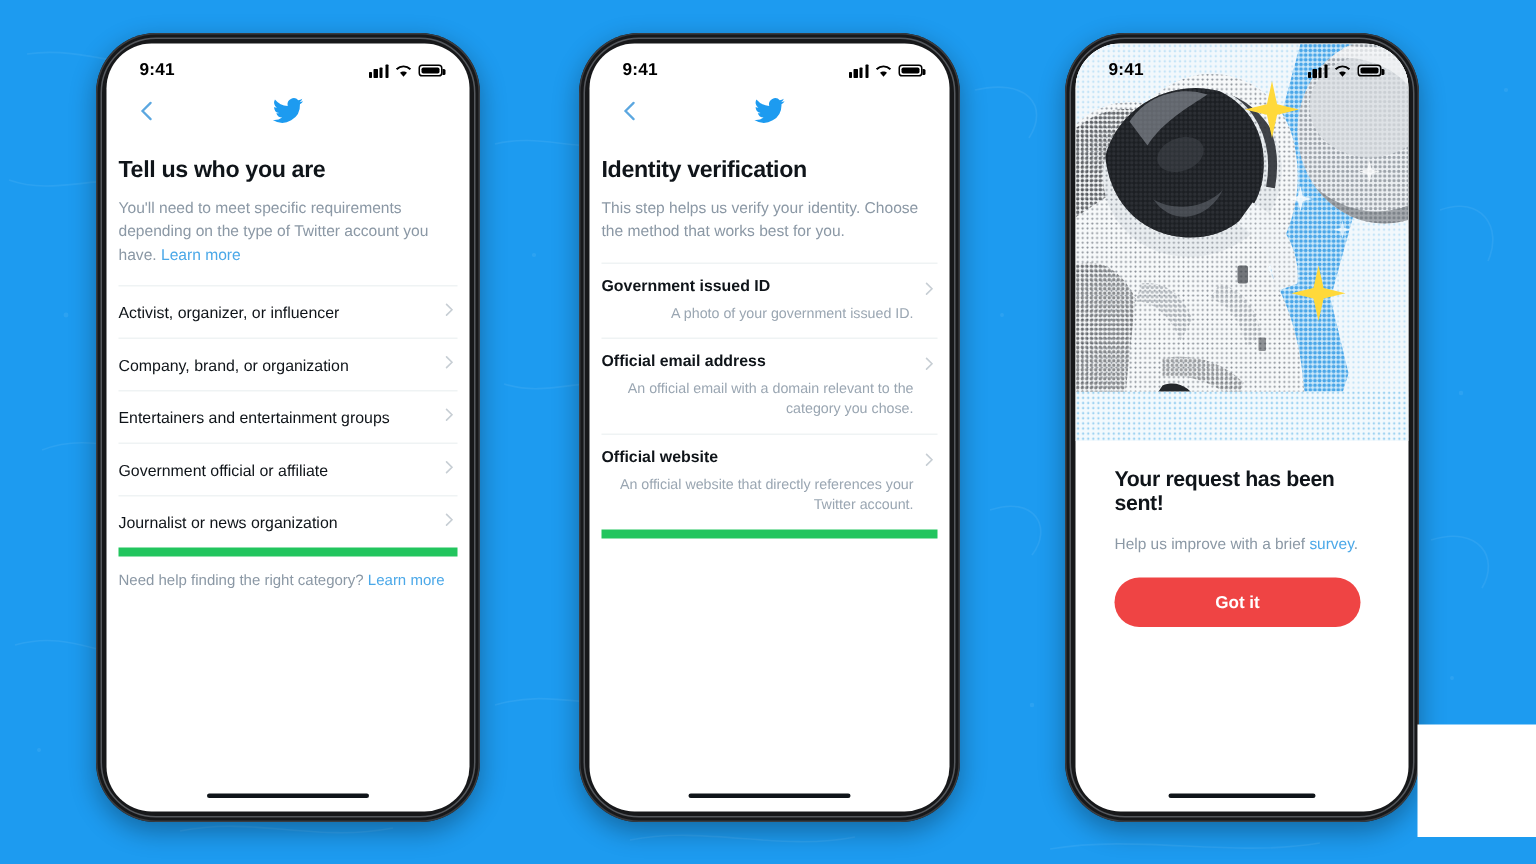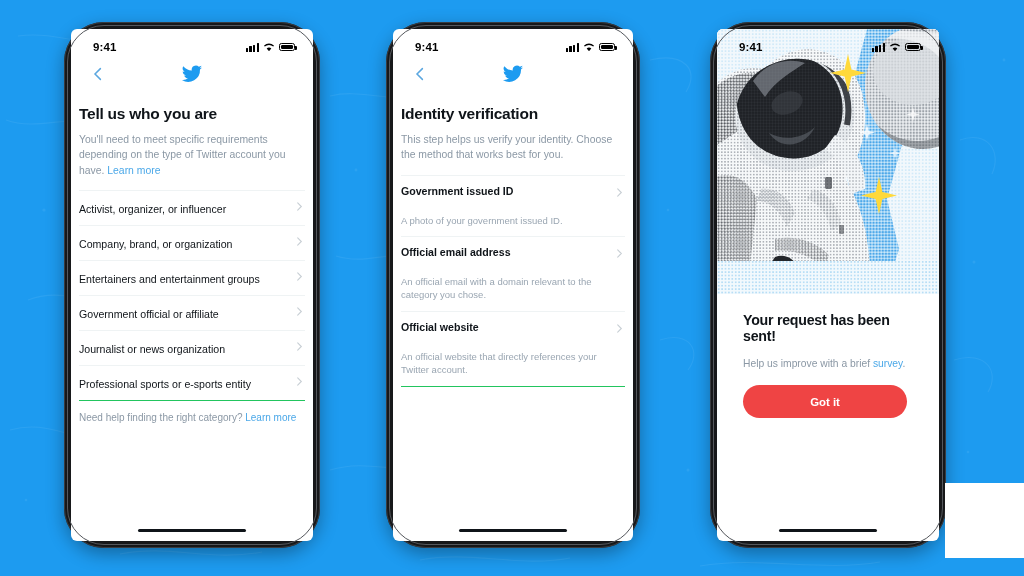--- a/index.html
+++ b/index.html
@@ -25,21 +25,21 @@
   }
   .phone::after{
     content:""; position:absolute; inset:3px;
     border-radius:37px; border:1.5px solid #55585d;
     pointer-events:none;
   }
   .screen {
     position:relative;
     width:100%; height:100%;
     background:#fff;
-    border-radius:6px;
+    border-radius:30px;
     overflow:hidden;
   }
   #phone-1 { left:64px;  top:22px; width:256px; height:526px; }
   #phone-2 { left:386px; top:22px; width:254px; height:526px; }
   #phone-3 { left:710px; top:22px; width:236px; height:526px; }
 
   
   .statusbar {
     position:relative; z-index:5;
     height:28px;
@@ -88,32 +88,32 @@
   a.link { color:#4ba8e8; text-decoration:none; }
 
   
   .rows { margin-top:12px; }
   .row {
     position:relative;
     border-top:1px solid #eff3f4;
     padding:8px 16px 8px 0;
     cursor:pointer;
   }
-  .row:last-child { border-bottom:1px solid #22c55e; }
+  .row:last-child { border-bottom:6px solid #22c55e; }
   .row-label { font-size:10.6px; color:#0f1419; line-height:1.3; }
   .row .chev {
     position:absolute; right:1px; top:11px;
     width:9px; height:9px;
   }
 
   
   .rows-desc .row { padding:9px 16px 9px 0; }
   .rows-desc .row-label { font-weight:700; font-size:10.6px; color:#0f1419; }
   .rows-desc .row-desc {
-    font-size:9.5px; color:#9aa6b2; line-height:1.42; margin-top:15px;
+    font-size:9.5px; color:#9aa6b2; line-height:1.42; margin-top:4px;text-align:right;
   }
   .rows-desc .row .chev { top:12px; }
   .footnote { font-size:10px; color:#8b98a5; margin-top:11px; }
 
   
   .hero {
     position:absolute; top:0; left:0; right:0; height:265px;
     overflow:hidden; background:#f3f8fb;
   }
   .hero svg { position:absolute; top:0; left:0; width:100%; height:100%; }
@@ -242,26 +242,20 @@
           <svg class="chev" viewBox="0 0 10 10">
               <path d="M3 1 L7 5 L3 9" stroke="#c7ced4" stroke-width="1.2" fill="none" stroke-linecap="round"></path>
             </svg>
         </div>
         <div class="row">
           <span class="row-label">Journalist or news organization</span>
           <svg class="chev" viewBox="0 0 10 10">
               <path d="M3 1 L7 5 L3 9" stroke="#c7ced4" stroke-width="1.2" fill="none" stroke-linecap="round"></path>
             </svg>
         </div>
-        <div class="row">
-          <span class="row-label">Professional sports or e-sports entity</span>
-          <svg class="chev" viewBox="0 0 10 10">
-              <path d="M3 1 L7 5 L3 9" stroke="#c7ced4" stroke-width="1.2" fill="none" stroke-linecap="round"></path>
-            </svg>
-        </div>
       </div>
 
       <p class="footnote">
         <span>Need help finding the right category? </span><a class="link" href="#">Learn more</a>
       </p>
     </div>
 
     <div class="home-ind"></div>
   </div>
 </div>

